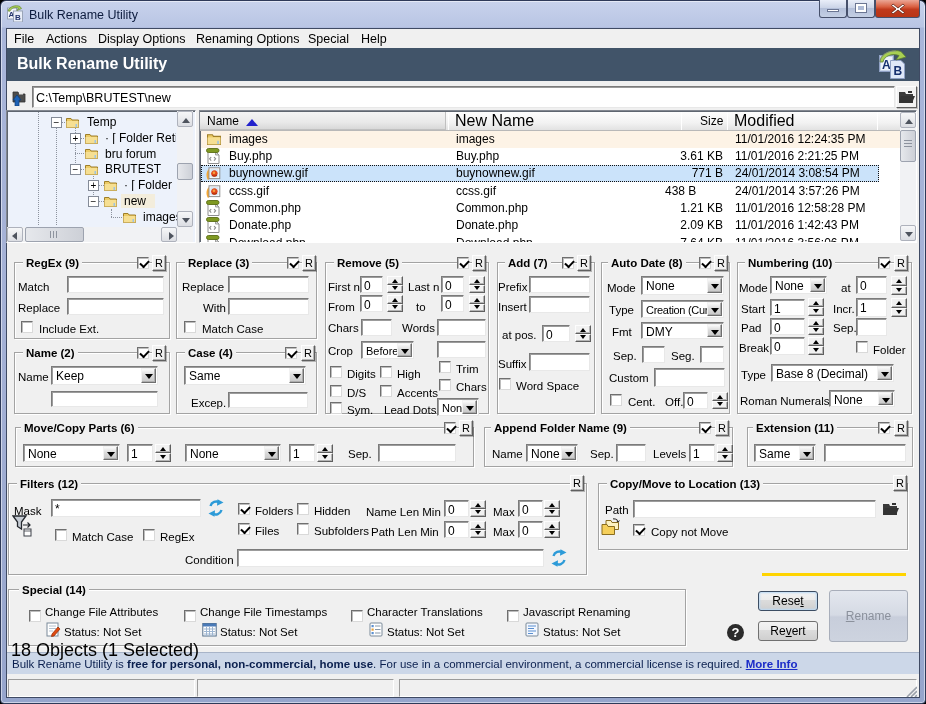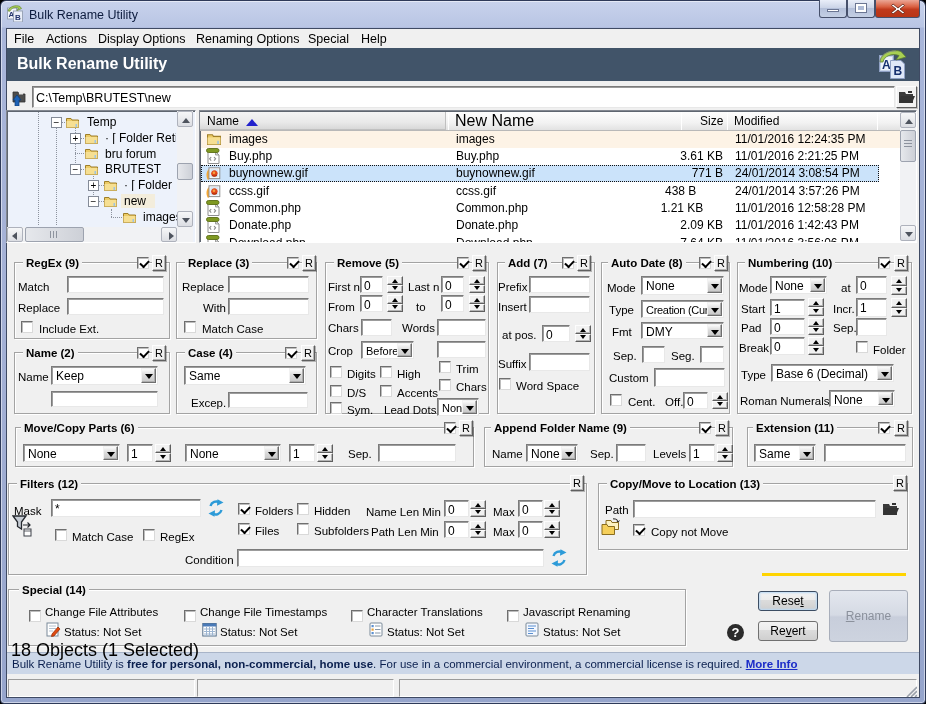--- a/index.html
+++ b/index.html
@@ -193,21 +193,21 @@
 <div class="ab" style="left:200px;top:112px;width:716px;height:19px;background:linear-gradient(#fdfdfd,#f2f2f2 60%,#e2e2e2);border-bottom:1px solid #b8b8b8"></div>
 <div class="ab" style="left:200px;top:112px;width:246px;height:18px;background:linear-gradient(#f4f4f4,#e9e9e9 60%,#d8d8d8);border:1px solid #c0c0c0;border-top:none;border-left:none"></div>
 <div class="hsep" style="left:448px"></div>
 <div class="hsep" style="left:681px"></div>
 <div class="hsep" style="left:727px"></div>
 <div class="hsep" style="left:877px"></div>
 <div class="lb" style="left:207px;top:115px;font-size:12px">Name</div>
 <div class="tri" style="left:246px;top:119px;border:6px solid transparent;border-bottom:7px solid #2222cc;border-top:none"></div>
 <div class="lb" style="left:455px;top:115px;font-size:16px">New Name</div>
 <div class="lb" style="left:700px;top:115px;font-size:12px">Size</div>
-<div class="lb" style="left:734px;top:115px;font-size:12px">Modified</div>
+<div class="lb" style="left:734px;top:115px;font-size:16px">Modified</div>
 
 <div class="lrow" style="top:131px;width:699px;background:#fdf3e6">
  <svg class="ab" style="left:6px;top:1px;width:14px;height:13px">
       <use href="#fol"></use>
     </svg>
  <div class="ltx" style="left:28px">images</div>
     <div class="ltx" style="left:255px">images</div>
  <div class="ltx" style="left:534px">11/01/2016 12:24:35 PM</div>
 </div>
 <div class="lrow" style="top:148px">
@@ -236,21 +236,21 @@
     <div class="ltx" style="left:255px">ccss.gif</div>
  <div class="ltx" style="left:464px;width:82px;">438 B</div>
  <div class="ltx" style="left:534px">24/01/2014 3:57:26 PM</div>
 </div>
 <div class="lrow" style="top:200px">
  <svg class="ab" style="left:5px;top:0px;width:15px;height:16px">
       <use href="#php"></use>
     </svg>
  <div class="ltx" style="left:28px">Common.php</div>
     <div class="ltx" style="left:255px">Common.php</div>
- <div class="ltx" style="left:440px;width:82px;text-align:center">1.21 KB</div>
+ <div class="ltx" style="left:440px;width:82px;text-align:right">1.21 KB</div>
  <div class="ltx" style="left:534px">11/01/2016 12:58:28 PM</div>
 </div>
 <div class="lrow" style="top:217px">
  <svg class="ab" style="left:5px;top:0px;width:15px;height:16px">
       <use href="#php"></use>
     </svg>
  <div class="ltx" style="left:28px">Donate.php</div>
     <div class="ltx" style="left:255px">Donate.php</div>
  <div class="ltx" style="left:440px;width:82px;text-align:right">2.09 KB</div>
  <div class="ltx" style="left:534px">11/01/2016 1:42:43 PM</div>
@@ -490,21 +490,21 @@
     <span>0</span>
   </div>
 <div class="sp" style="left:808px;top:337px;height:18px">
     <i class="u"></i>
     <i class="d"></i>
   </div>
 <div class="cb" style="left:856px;top:341px"></div>
 <div class="lb" style="left:873px;top:344px">Folder</div>
 <div class="lb" style="left:741px;top:369px">Type</div>
 <div class="dd" style="left:771px;top:364px;width:123px;height:18px">
-    <span>Base 6 (Decimal)</span>
+    <span>Base 8 (Decimal)</span>
     <div class="dda"></div>
   </div>
 <div class="lb" style="left:740px;top:395px">Roman Numerals</div>
 <div class="dd" style="left:829px;top:390px;width:66px;height:17px">
     <span>None</span>
     <div class="dda"></div>
   </div>
 
 <div class="g" style="left:15px;top:427px;width:459px;height:40px"></div>
 <div class="gt" style="left:21px;top:422px">Move/Copy Parts (6)</div>

